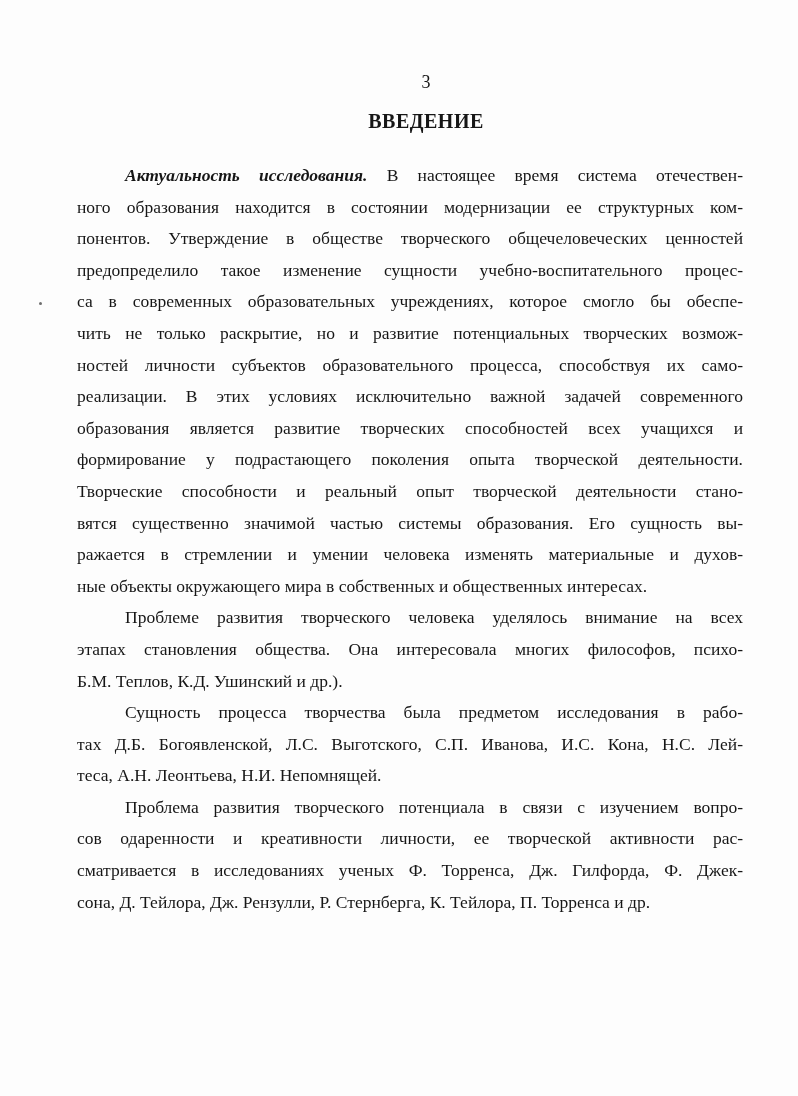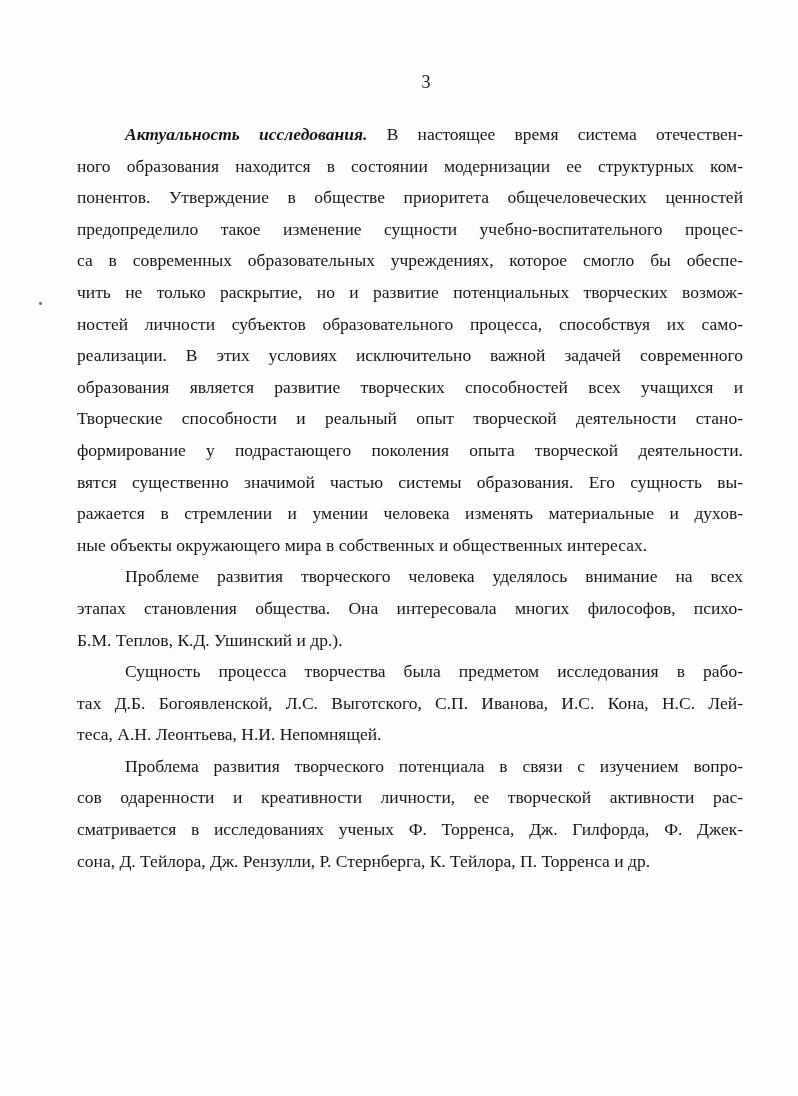--- a/index.html
+++ b/index.html
@@ -61,34 +61,35 @@
     background:#4a4a4a;
     opacity:.8;
   }
 </style>
 </head>
 <body>
 
 <div class="page">
   <div class="head">
     <div class="page-number">3</div>
+    <div class="doc-title">ВВЕДЕНИЕ</div>
   </div>
   <div class="body">
       <div>
         <div class="line first"><span class="lead">Актуальность исследования.</span> <span>В настоящее время система отечествен-</span></div>
         <div class="line">ного образования находится в состоянии модернизации ее структурных ком-</div>
-        <div class="line">понентов. Утверждение в обществе приоритета общечеловеческих ценностей</div>
+        <div class="line">понентов. Утверждение в обществе творческого общечеловеческих ценностей</div>
         <div class="line">предопределило такое изменение сущности учебно-воспитательного процес-</div>
         <div class="line">са в современных образовательных учреждениях, которое смогло бы обеспе-</div>
         <div class="line">чить не только раскрытие, но и развитие потенциальных творческих возмож-</div>
         <div class="line">ностей личности субъектов образовательного процесса, способствуя их само-</div>
         <div class="line">реализации. В этих условиях исключительно важной задачей современного</div>
         <div class="line">образования является развитие творческих способностей всех учащихся и</div>
+        <div class="line">формирование у подрастающего поколения опыта творческой деятельности.</div>
         <div class="line">Творческие способности и реальный опыт творческой деятельности стано-</div>
-        <div class="line">формирование у подрастающего поколения опыта творческой деятельности.</div>
         <div class="line">вятся существенно значимой частью системы образования. Его сущность вы-</div>
         <div class="line">ражается в стремлении и умении человека изменять материальные и духов-</div>
         <div class="line last">ные объекты окружающего мира в собственных и общественных интересах.</div>
       </div>
       <div>
         <div class="line first">Проблеме развития творческого человека уделялось внимание на всех</div>
         <div class="line">этапах становления общества. Она интересовала многих философов, психо-</div>
         <div class="line last">Б.М. Теплов, К.Д. Ушинский и др.).</div>
       </div>
       <div>

